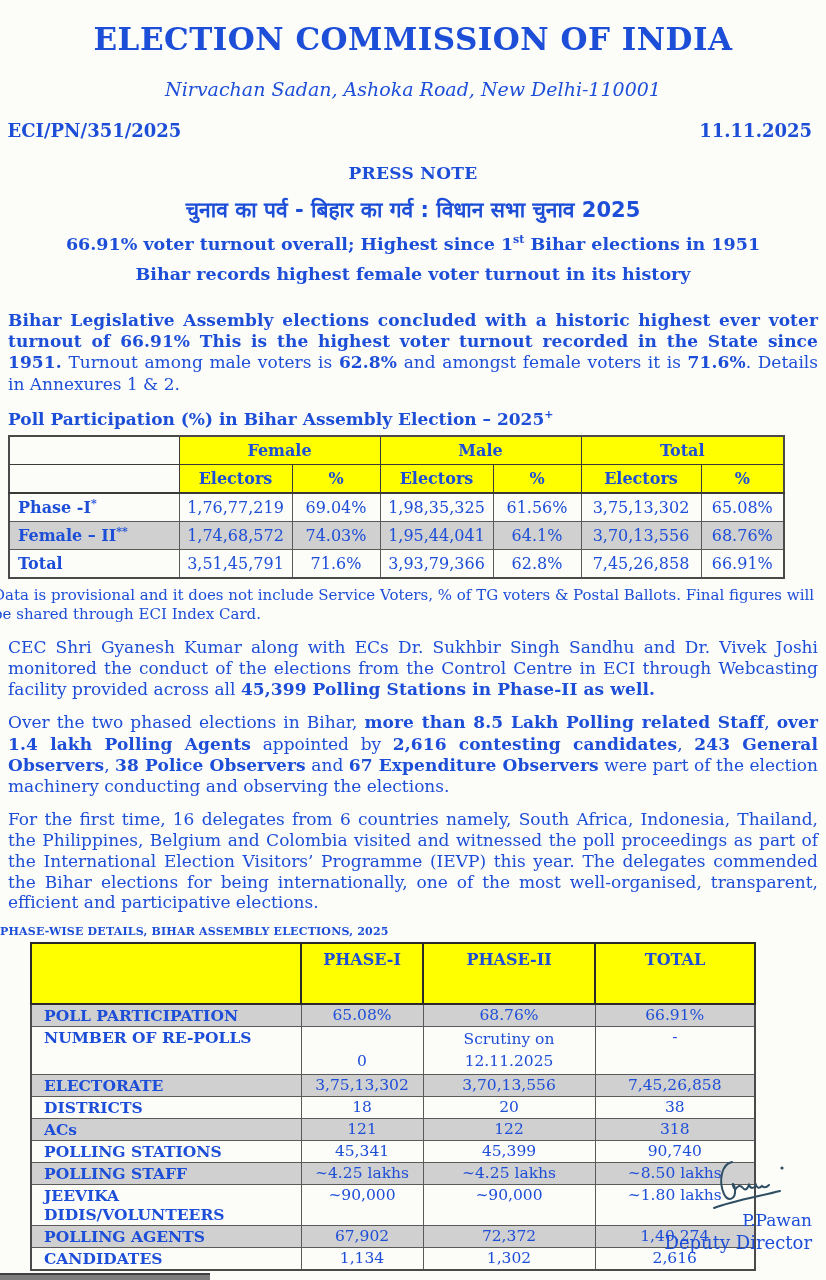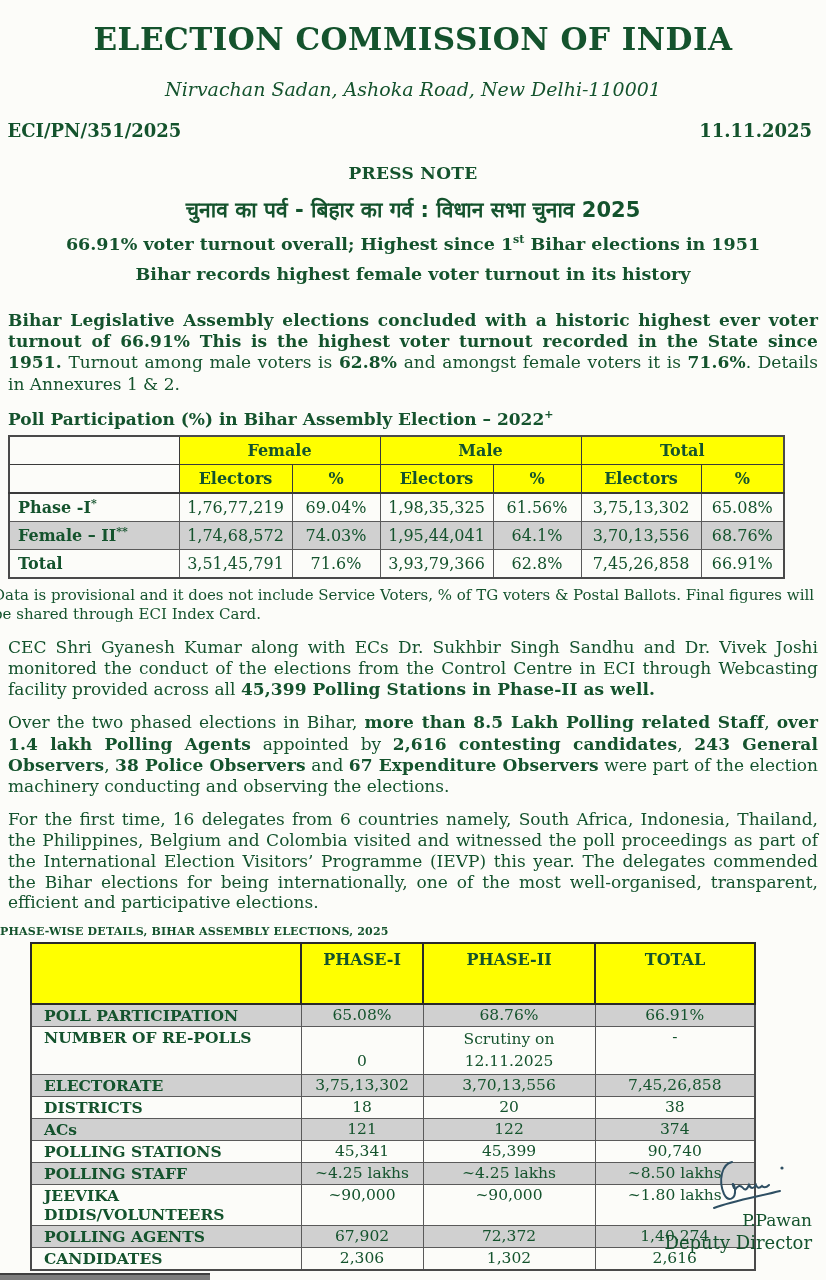--- a/index.html
+++ b/index.html
@@ -1,18 +1,18 @@
 <!DOCTYPE html>
 <html><head>
 <meta charset="utf-8">
 <style>
   html,body{margin:0;padding:0;}
   .page{
     width:826px;height:1280px;background:#fcfcf9;position:relative;overflow:hidden;
-    font-family:"DejaVu Serif","Liberation Serif",serif;color:#14532d;
+    font-family:"DejaVu Serif","Liberation Serif",serif;color:#1d4ed8;
   }
   .org-title{text-align:center;font-weight:bold;font-size:31px;letter-spacing:.5px;padding-top:22px;line-height:1.1;}
   .org-address{text-align:center;font-style:italic;font-size:19px;margin-top:22px;}
   .ref-row{display:flex;justify-content:space-between;font-weight:bold;font-size:18px;margin-top:20px;padding-right:14px;}
   .ref-no{margin-left:-5px;}
   .press-note{text-align:center;font-weight:bold;font-size:17px;margin-top:22px;letter-spacing:.3px;}
   .hindi-title{text-align:center;font-weight:bold;font-size:21px;margin-top:12px;font-family:"DejaVu Sans","Liberation Sans",sans-serif;}
   .headline{text-align:center;font-weight:bold;font-size:17.5px;margin-top:10px;}
   .para{font-size:17px;line-height:1.25;text-align:justify;margin:12px 8px 0 8px;}
   .para b{letter-spacing:.1px;}
@@ -56,21 +56,21 @@
   </div>
 
   <div class="press-note">PRESS NOTE</div>
   <div class="hindi-title">चुनाव का पर्व - बिहार का गर्व : विधान सभा चुनाव 2025</div>
 
   <div class="headline"><span>66.91% voter turnout overall; Highest since 1</span><sup>st</sup><span> Bihar elections in 1951</span></div>
   <div class="headline">Bihar records highest female voter turnout in its history</div>
 
   <p class="para" style="margin-top:26px"><b>Bihar Legislative Assembly elections concluded with a historic highest ever voter turnout of 66.91% This is the highest voter turnout recorded in the State since 1951.</b><span> Turnout among male voters is </span><b>62.8%</b><span> and amongst female voters it is </span><b>71.6%</b><span>. Details in Annexures 1 &amp; 2.</span></p>
 
-  <div class="caption"><span>Poll Participation (%) in Bihar Assembly Election – 2022</span><sup>+</sup></div>
+  <div class="caption"><span>Poll Participation (%) in Bihar Assembly Election – 2025</span><sup>+</sup></div>
 
   <table class="t1">
     <colgroup>
         <col style="width:170px">
         <col style="width:113px">
         <col style="width:88px">
         <col style="width:113px">
         <col style="width:88px">
         <col style="width:120px">
         <col style="width:83px">
@@ -168,21 +168,21 @@
     <tr>
       <td class="lbl">DISTRICTS</td>
       <td class="num">18</td>
       <td class="num">20</td>
       <td class="num">38</td>
     </tr>
     <tr class="shaded">
       <td class="lbl">ACs</td>
       <td class="num">121</td>
       <td class="num">122</td>
-      <td class="num">374</td>
+      <td class="num">318</td>
     </tr>
     <tr>
       <td class="lbl">POLLING STATIONS</td>
       <td class="num">45,341</td>
       <td class="num">45,399</td>
       <td class="num">90,740</td>
     </tr>
     <tr class="shaded">
       <td class="lbl">POLLING STAFF</td>
       <td class="num">~4.25 lakhs</td>
@@ -196,21 +196,21 @@
       <td class="num">~1.80 lakhs</td>
     </tr>
     <tr class="shaded">
       <td class="lbl">POLLING AGENTS</td>
       <td class="num">67,902</td>
       <td class="num">72,372</td>
       <td class="num">1,40,274</td>
     </tr>
     <tr>
       <td class="lbl">CANDIDATES</td>
-      <td class="num">2,306</td>
+      <td class="num">1,134</td>
       <td class="num">1,302</td>
       <td class="num">2,616</td>
     </tr>
   </tbody>
     </table>
 
   <div class="annexure">Poll day details for the bye-elections in 8 ACs is at Annexure-3</div>
 
   <div class="sig-block">
     <svg class="sig-scribble" width="100" height="58" viewBox="0 0 100 58">

